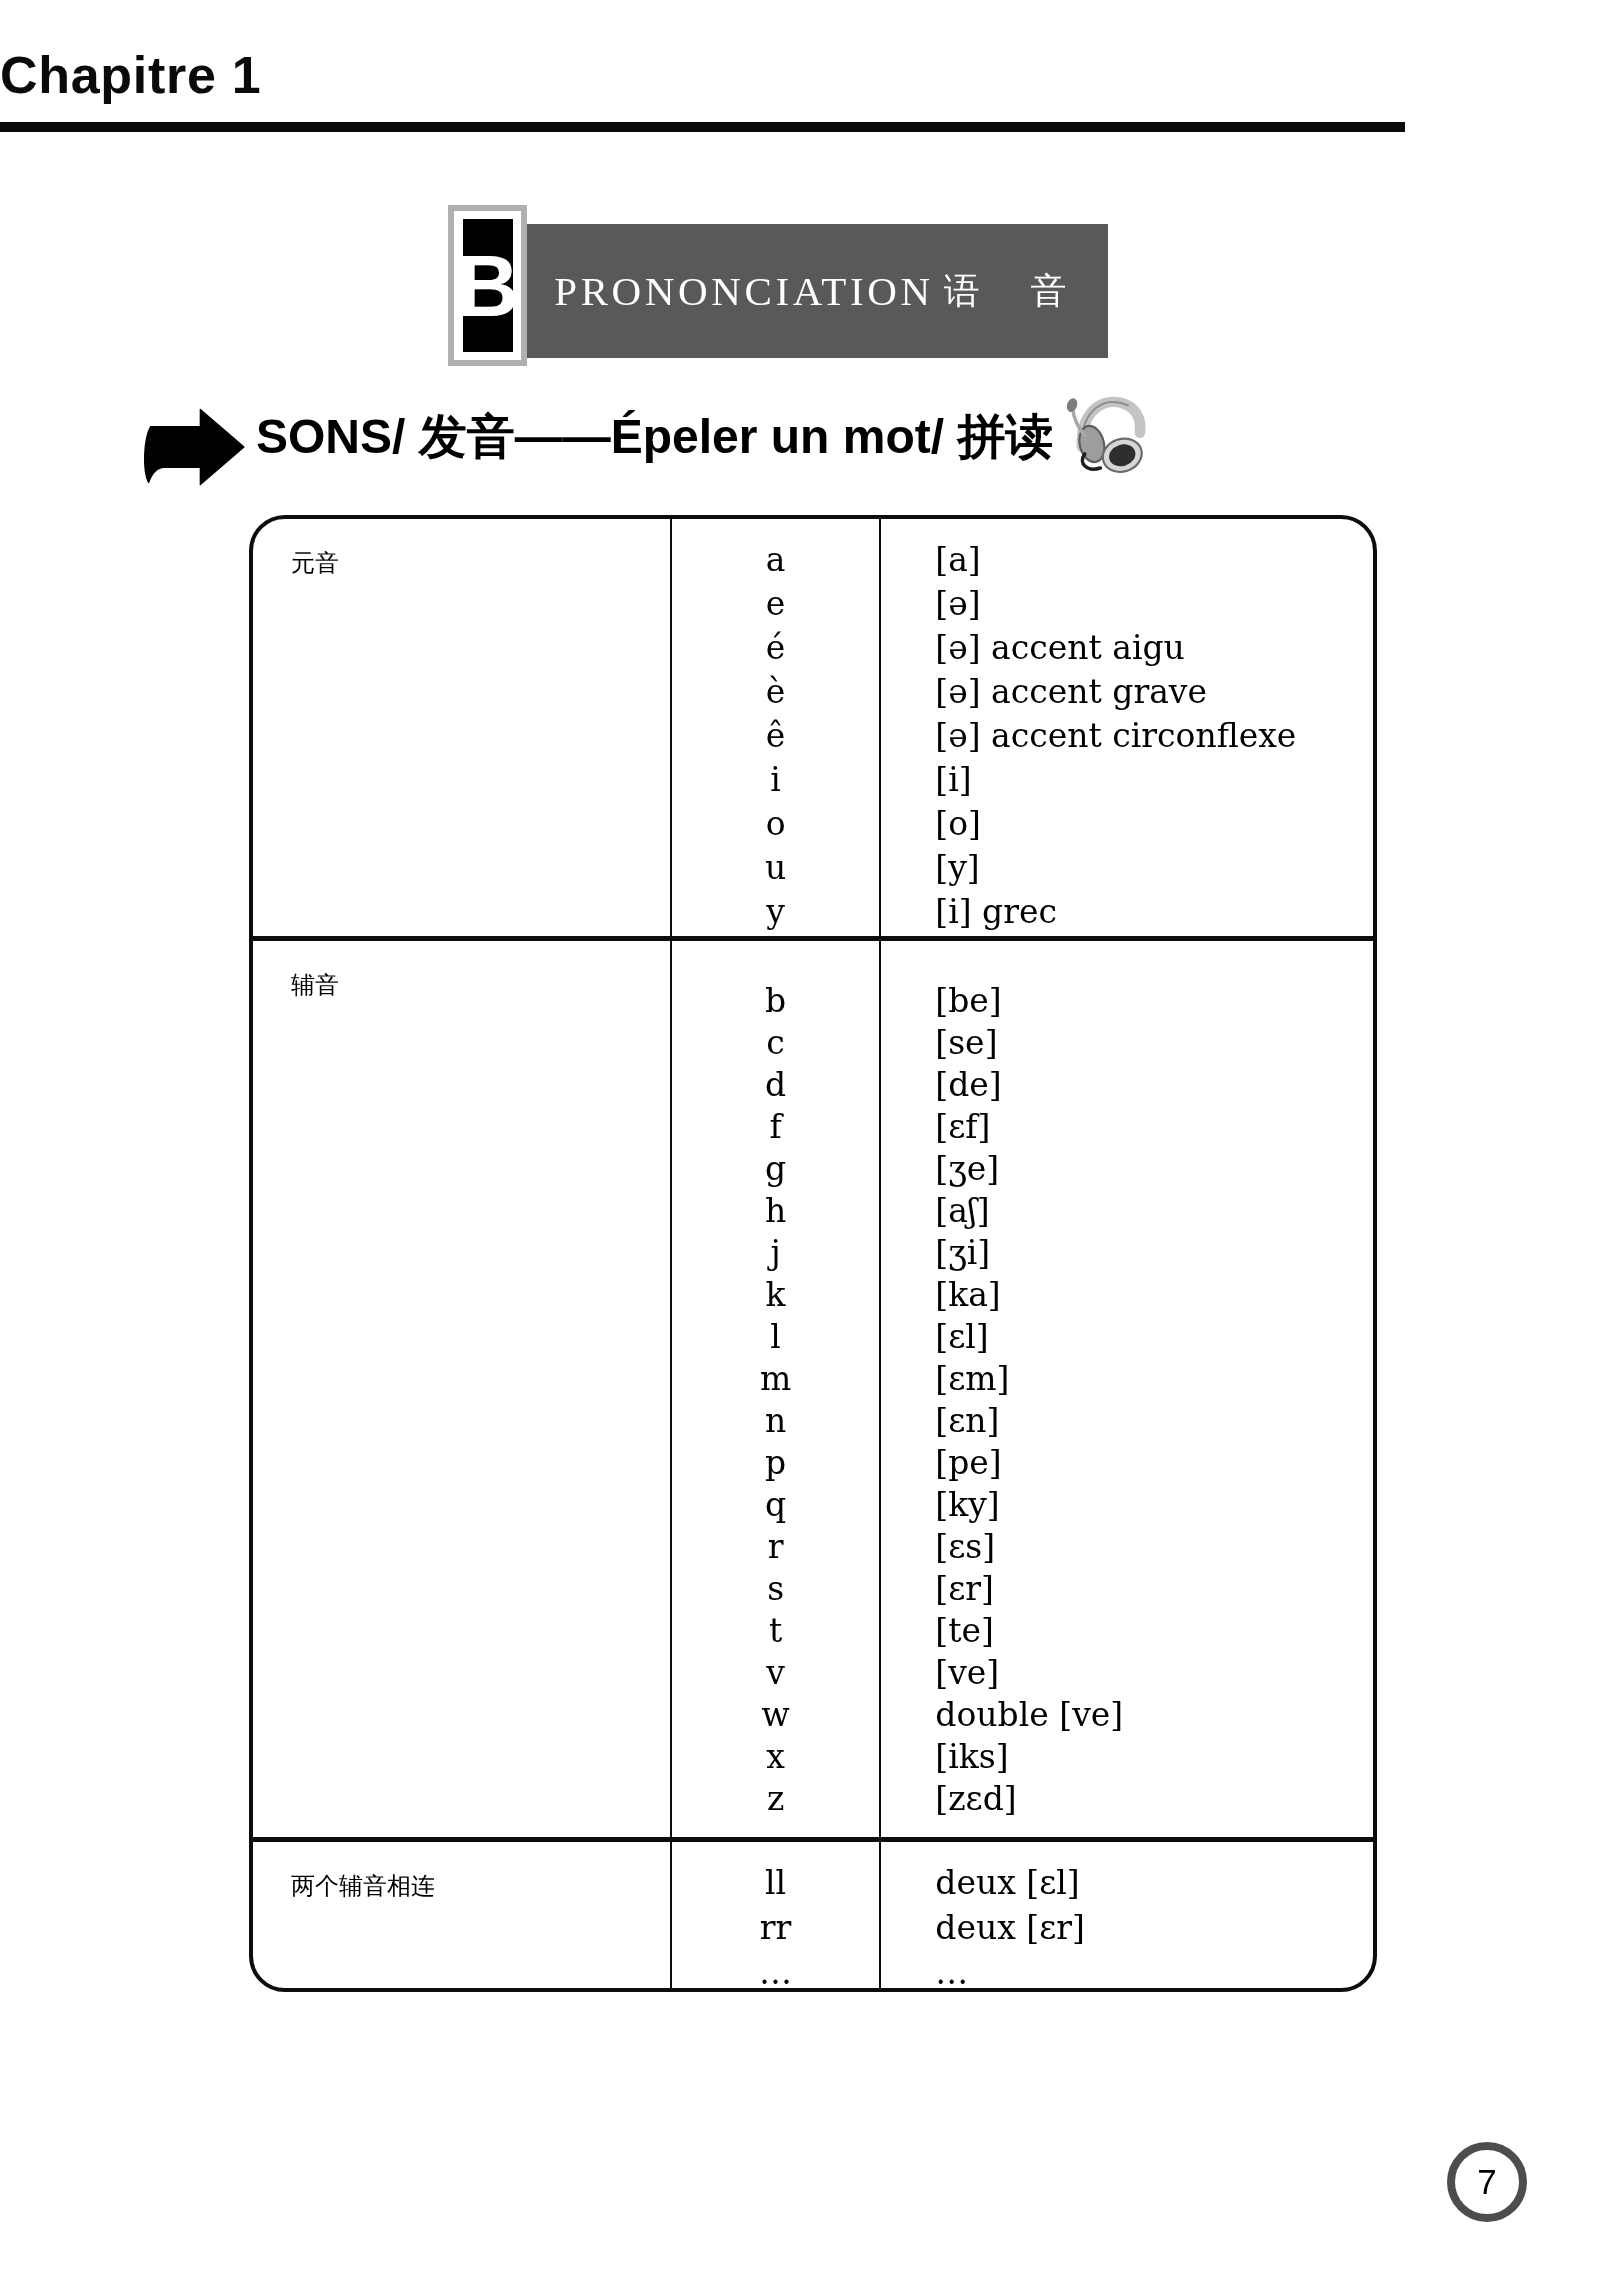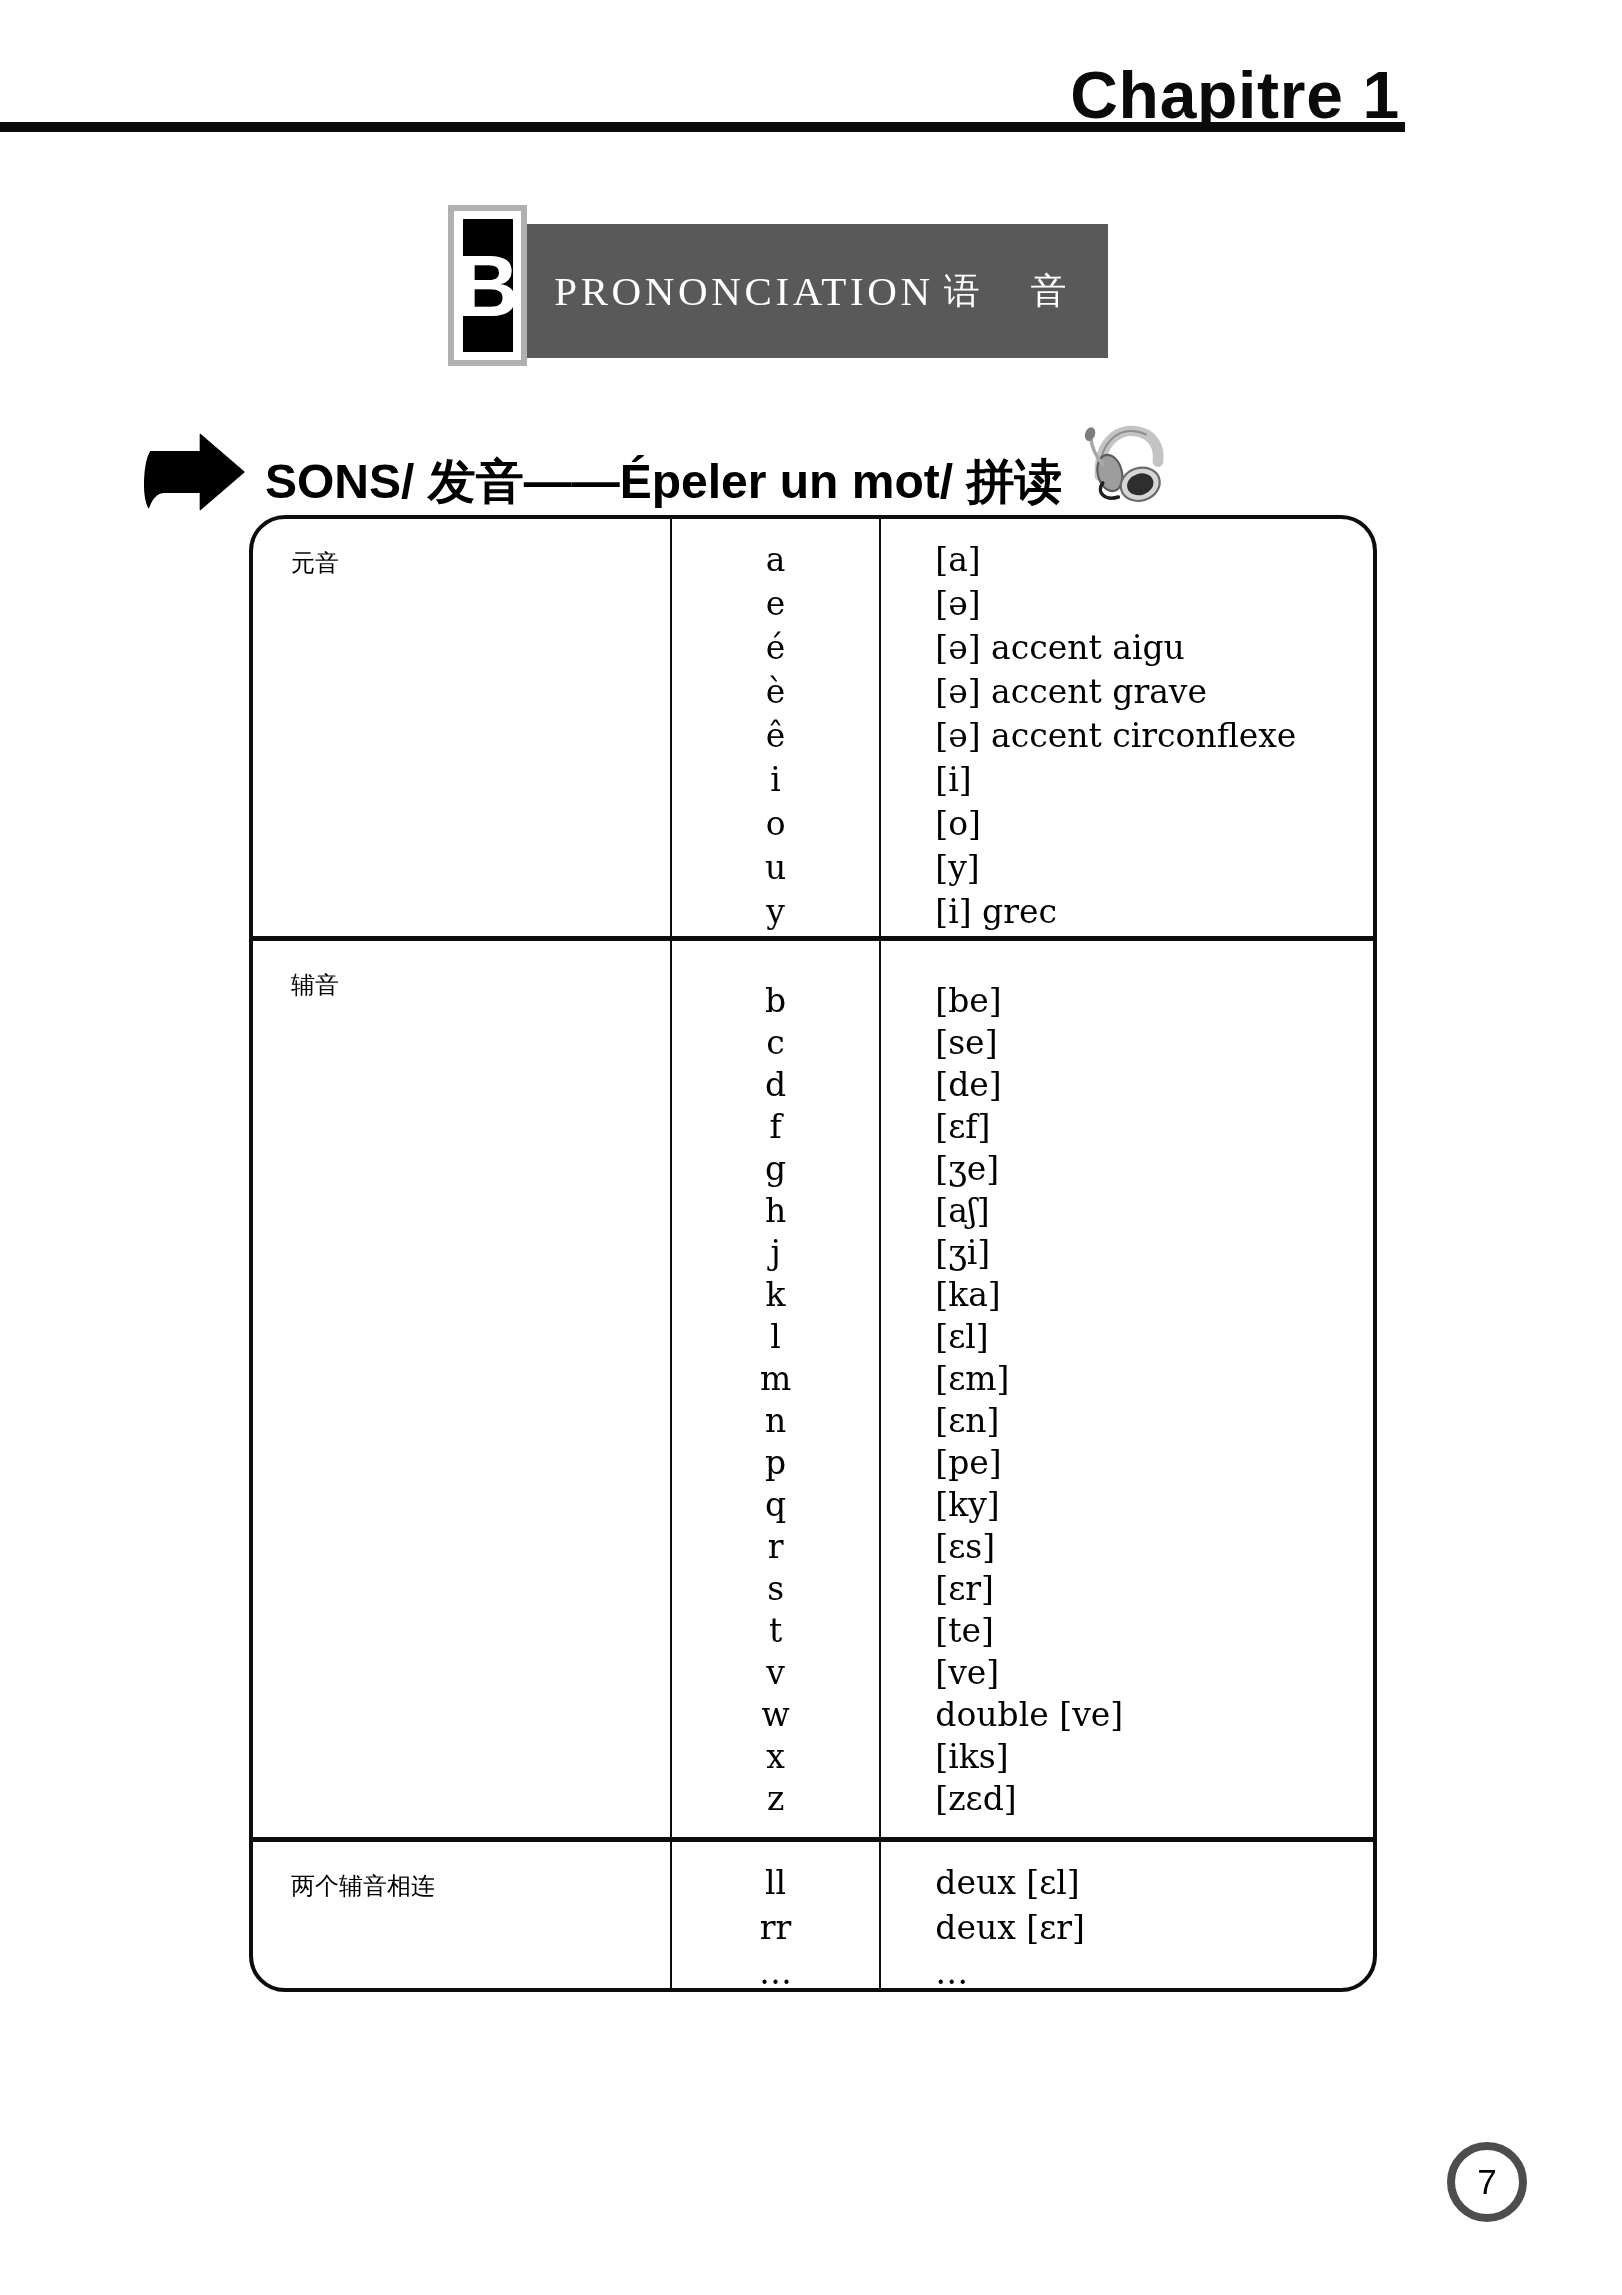--- a/index.html
+++ b/index.html
@@ -7,24 +7,24 @@
     position:relative;
     width:1623px;height:2295px;
     background:#ffffff;
     font-family:"DejaVu Serif","DejaVu Sans",serif;
     color:#000;
     overflow:hidden;
   }
 
   
   .chapter{
-    position:absolute;top:57px;left:0;width:1400px;
-    text-align:right;
+    position:absolute;top:45px;left:0;width:1400px;
+    text-align:left;
     font-family:"Liberation Sans","DejaVu Sans",sans-serif;
-    font-weight:bold;font-size:66px;letter-spacing:0.7px;
+    font-weight:bold;font-size:52px;letter-spacing:0.7px;
     color:#0a0a0a;
   }
   .header-rule{
     position:absolute;top:122px;left:0;
     width:1405px;height:9.5px;background:#0a0a0a;
   }
 
   
   .banner-bar{
     position:absolute;left:520px;top:224px;
@@ -55,21 +55,21 @@
     display:flex;align-items:center;justify-content:center;
   }
   .emblem-letter{
     color:#fff;font-family:"Liberation Sans","DejaVu Sans",sans-serif;
     font-weight:bold;font-size:87px;line-height:87px;
   }
 
   
   .sons-row{
     position:absolute;left:137px;top:405px;width:1092px;height:109px;
-    display:flex;align-items:flex-end;gap:19px;
+    display:flex;align-items:flex-start;gap:10px;
   }
   .arrow-ic{width:109px;height:84px;flex:0 0 auto;}
   .sons-text{
     font-family:"Liberation Sans","DejaVu Sans",sans-serif;
     font-weight:bold;font-size:48px;letter-spacing:0px;
     white-space:nowrap;
   }
   .headset-ic{width:86px;height:99px;flex:0 0 auto;margin-top:-19px;}
 
   

